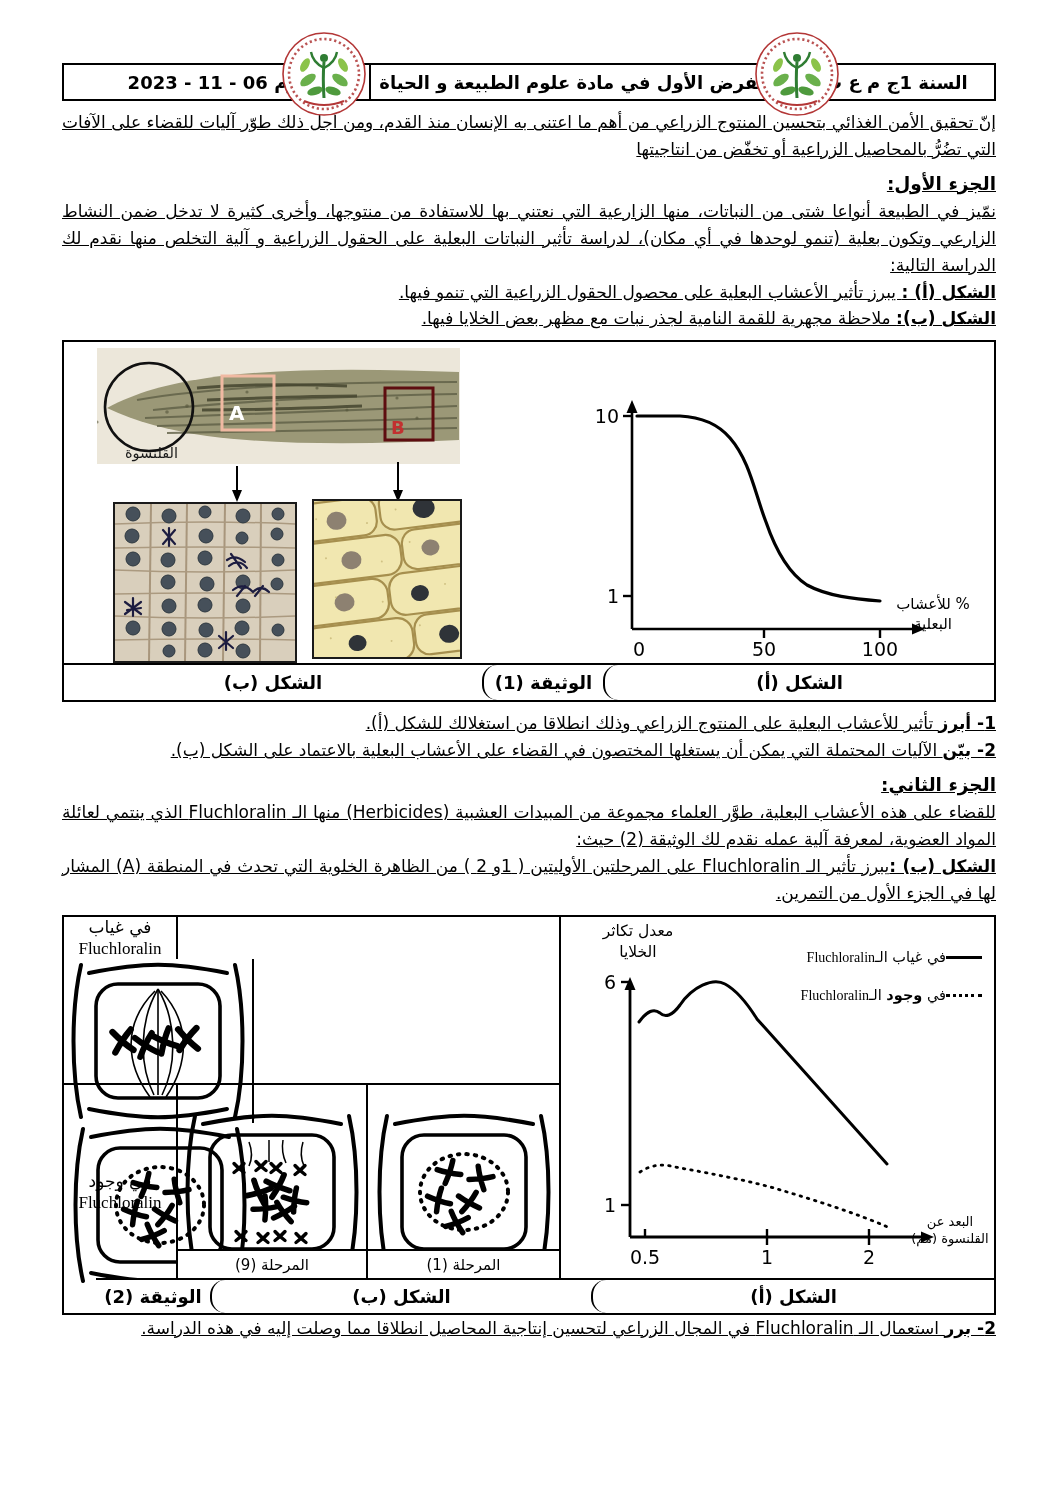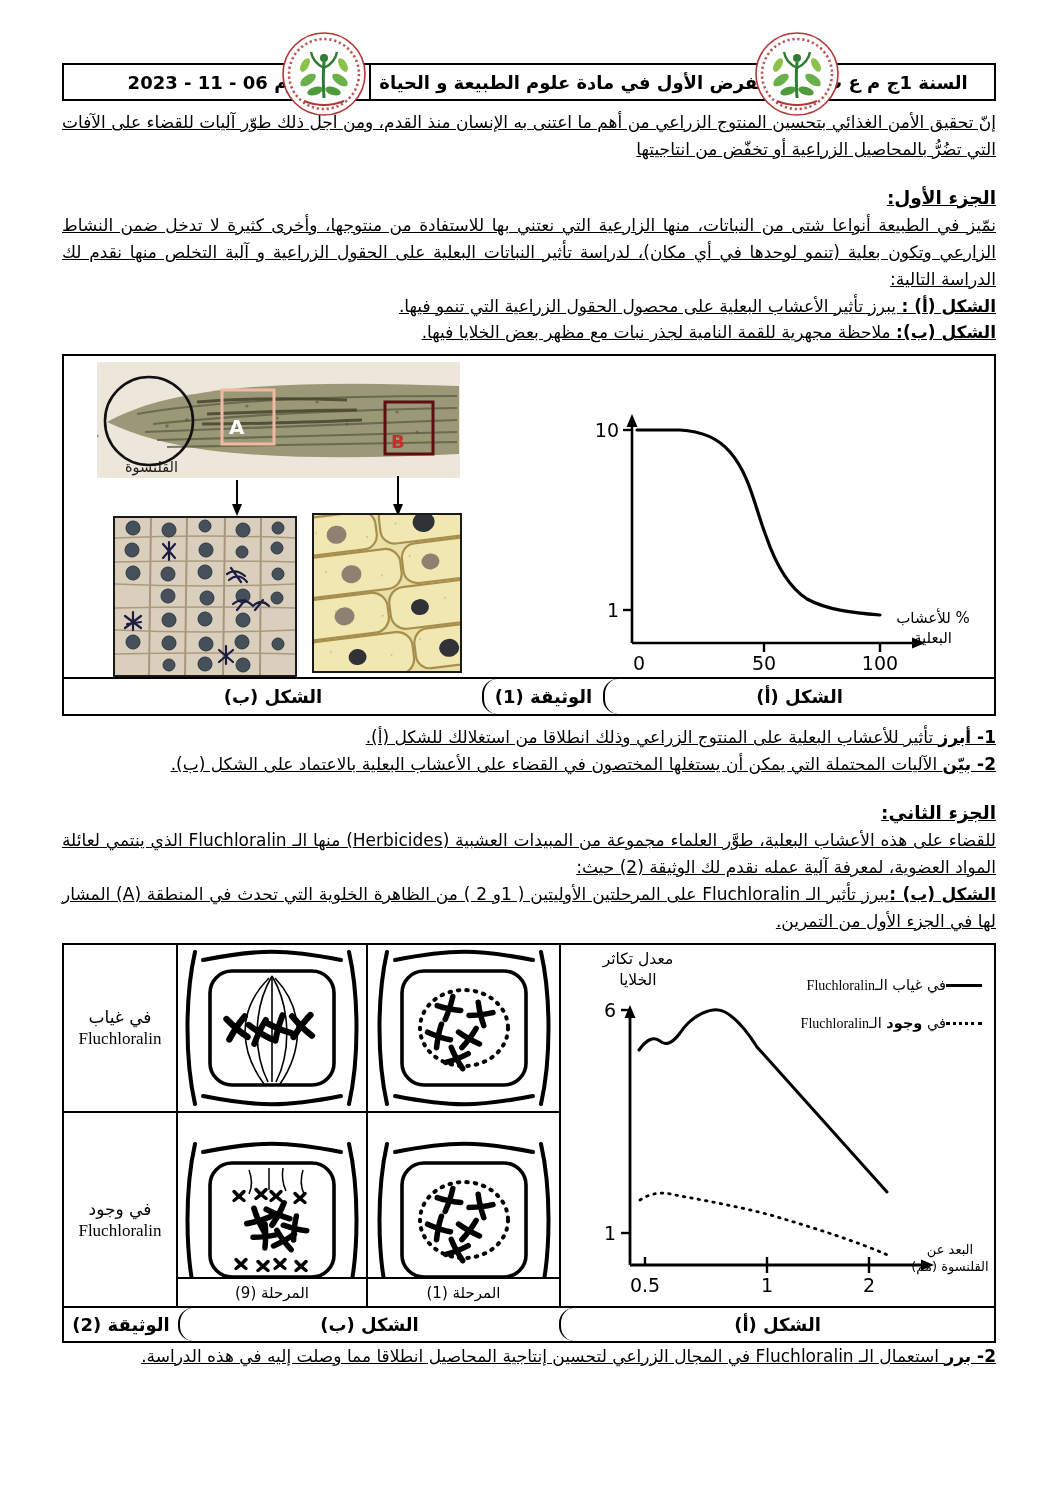--- a/index.html
+++ b/index.html
@@ -12,21 +12,21 @@
   .hdr-cell{font-weight:bold;font-size:18px;text-align:center;white-space:nowrap;}
   .hdr-class{width:215px;}
   .hdr-title{flex:1;}
   .hdr-date{width:305px;border-inline-start:2px solid #000;align-self:stretch;
             display:flex;align-items:center;justify-content:center;}
   .logo{position:absolute;top:-33px;width:84px;height:84px;}
   .logo1{left:218px;}
   .logo2{left:691px;}
   
   p{margin:0;font-size:17px;line-height:1.58;text-align:justify;text-decoration:underline;} .mt8{margin-top:8px;}
-  .heading{font-size:18.5px;font-weight:bold;margin-top:20px;}
+  .heading{font-size:18.5px;font-weight:bold;margin-top:6px;}
   .lead{font-weight:bold;}
   .latin{font-family:"Liberation Serif",serif;}
   
   .docbox{position:relative;border:2px solid #000;box-sizing:border-box;margin-top:8px;
           direction:ltr;}
   .doc1{height:362px;}
   .doc2{height:400px;}
   .abs{position:absolute;}
   .photoframe{position:absolute;border:2px solid #1a1a1a;box-sizing:border-box;overflow:hidden;}
   .caprow{position:absolute;left:0;right:0;bottom:0;border-top:2px solid #000;display:flex;
@@ -334,21 +334,21 @@
   </div>
 
   <p class="mt8"><span class="lead">1- أبرز</span><span> تأثير للأعشاب البعلية على المنتوج الزراعي وذلك انطلاقا من استغلالك للشكل (أ).</span></p>
   <p><span class="lead">2- بيّن</span><span> الآليات المحتملة التي يمكن أن يستغلها المختصون في القضاء على الأعشاب البعلية بالاعتماد على الشكل (ب).</span></p>
   <p class="heading">الجزء الثاني:</p>
   <p>للقضاء على هذه الأعشاب البعلية، طوَّر العلماء مجموعة من المبيدات العشبية (Herbicides) منها الـ Fluchloralin الذي ينتمي لعائلة المواد العضوية، لمعرفة آلية عمله نقدم لك الوثيقة (2) حيث:</p>
   <p><span class="lead">الشكل (ب) :</span><span>يبرز تأثير الـ Fluchloralin على المرحلتين الأوليتين ( 1و 2 ) من الظاهرة الخلوية التي تحدث في المنطقة (A) المشار لها في الجزء الأول من التمرين.</span></p>
 
   <div class="docbox doc2">
 
-    <div class="d2row" style="top:0;height:166px;">
+    <div class="d2row" style="top:0;height:166px;flex-direction:column;">
       <div class="d2label">
         <span class="ar">في غياب</span>
         <span class="en">Fluchloralin</span>
       </div>
       <div class="d2cell br">
         <svg width="186" height="164" viewBox="0 0 186 164">
             <use href="#metanormal"></use>
           </svg>
       </div>
       <div class="d2cell" style="width:191px;">
@@ -410,21 +410,21 @@
       <div class="legrow" style="right:12px;top:32px;">
         <span class="legsample"></span>
         <span><span>في غياب الـ</span><span class="latin">Fluchloralin</span></span>
       </div>
       <div class="legrow" style="right:12px;top:70px;">
         <span class="legsample dot"></span>
         <span><span>في </span><b>وجود</b><span> الـ</span><span class="latin">Fluchloralin</span></span>
       </div>
     </div>
 
-    <div class="caprow" style="height:33px;">
+    <div class="caprow" style="height:33px;margin-left:32px;">
       <div class="capcell" style="width:114px;">الوثيقة (2)</div>
       <div class="capcell bl" style="width:381px;">الشكل (ب)</div>
       <div class="capcell bl" style="flex:1;">الشكل (أ)</div>
     </div>
   </div>
 
   <p><span class="lead">2- برر</span><span> استعمال الـ Fluchloralin في المجال الزراعي لتحسين إنتاجية المحاصيل انطلاقا مما وصلت إليه في هذه الدراسة.</span></p>
 
 </div>
 

